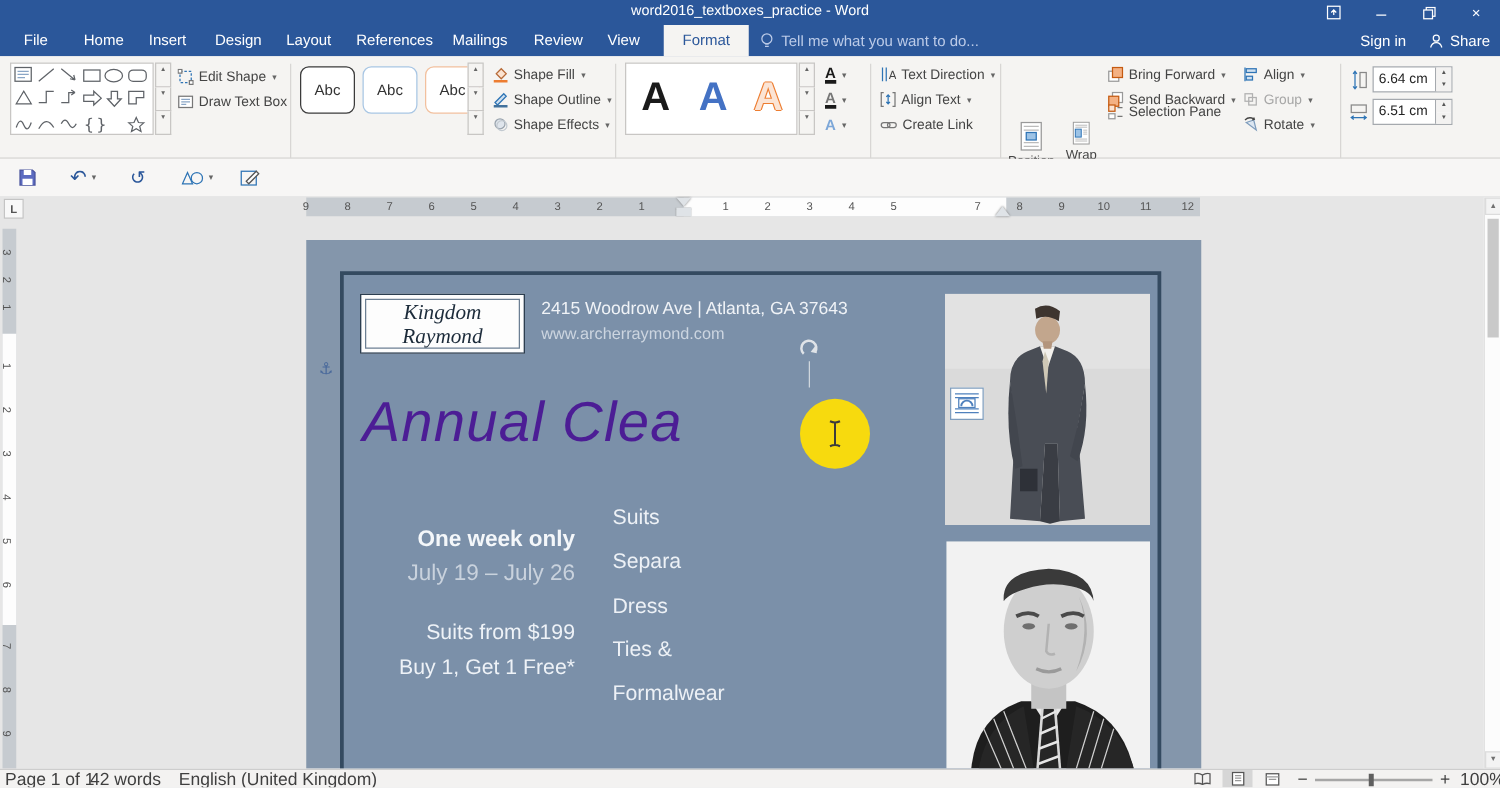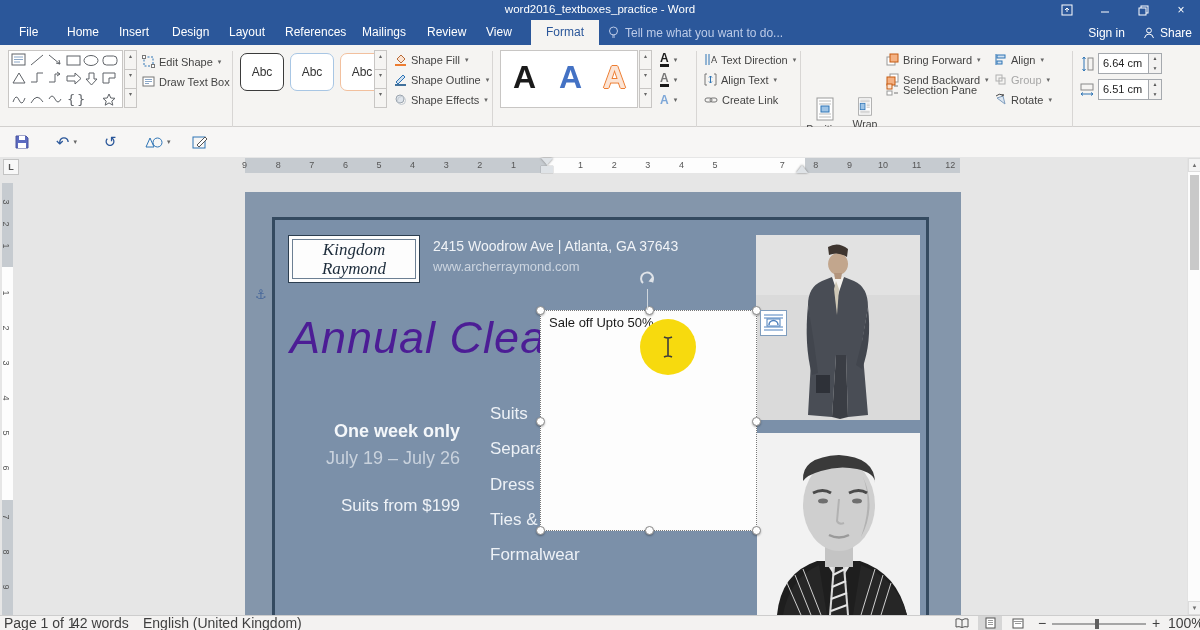--- a/index.html
+++ b/index.html
@@ -537,20 +537,21 @@
       <div class="addr2">www.archerraymond.com</div>
 
       <div class="headline">Annual Clea</div>
 
       <div class="promo-a">
         <div class="l1">One week only</div>
         <div class="l2">July 19 – July 26</div>
       </div>
       <div class="promo-b">
         <div>Suits from $199</div>
+        <div>Buy 1, Get 1 Free*</div>
       </div>
 
       <div class="svc" style="top:212px">Suits</div>
       <div class="svc" style="top:247px">Separa</div>
       <div class="svc" style="top:283px">Dress</div>
       <div class="svc" style="top:318px">Ties &amp;</div>
       <div class="svc" style="top:353px">Formalwear</div>
 
       <div class="tphoto">
         <svg width="164" height="185" viewBox="0 0 164 185">
@@ -590,31 +591,20 @@
           <path d="M56 60 q10 -5 18 0 M92 60 q10 -5 18 0" stroke="#4a4a4a" stroke-width="3" fill="none"></path>
           <ellipse cx="66" cy="68" rx="5" ry="2.5" fill="#6f6f6f"></ellipse>
           <ellipse cx="100" cy="68" rx="5" ry="2.5" fill="#6f6f6f"></ellipse>
           <path d="M82 66 L80 88 Q82 92 87 90" stroke="#b2b2b2" stroke-width="2" fill="none"></path>
           <path d="M72 102 q10 5 20 0" stroke="#9a9a9a" stroke-width="2.5" fill="none"></path>
         </svg>
       </div>
 
       <div class="anchor">⚓</div>
 
-      <div class="textbox">
-        <div class="tb-text">Sale off Upto 50%</div>
-        <div class="handle" style="left:-5px;top:-5px"></div>
-        <div class="handle" style="left:104px;top:-5px"></div>
-        <div class="handle" style="right:-5px;top:-5px"></div>
-        <div class="handle" style="left:-5px;top:106px"></div>
-        <div class="handle" style="right:-5px;top:106px"></div>
-        <div class="handle" style="left:-5px;bottom:-5px"></div>
-        <div class="handle" style="left:104px;bottom:-5px"></div>
-        <div class="handle" style="right:-5px;bottom:-5px"></div>
-      </div>
       <div class="rot-line"></div>
       <div class="rot-handle">
         <svg width="17" height="17" viewBox="0 0 17 17">
             <path d="M4 12 A6 6 0 1 1 13 11" fill="none" stroke="#dfe3e8" stroke-width="2"></path>
             <path d="M13 6 L14.5 11.5 L9.5 10.5 Z" fill="#dfe3e8"></path>
           </svg>
       </div>
 
       <div class="ycursor">
         <svg width="12" height="24" viewBox="0 0 12 24">

